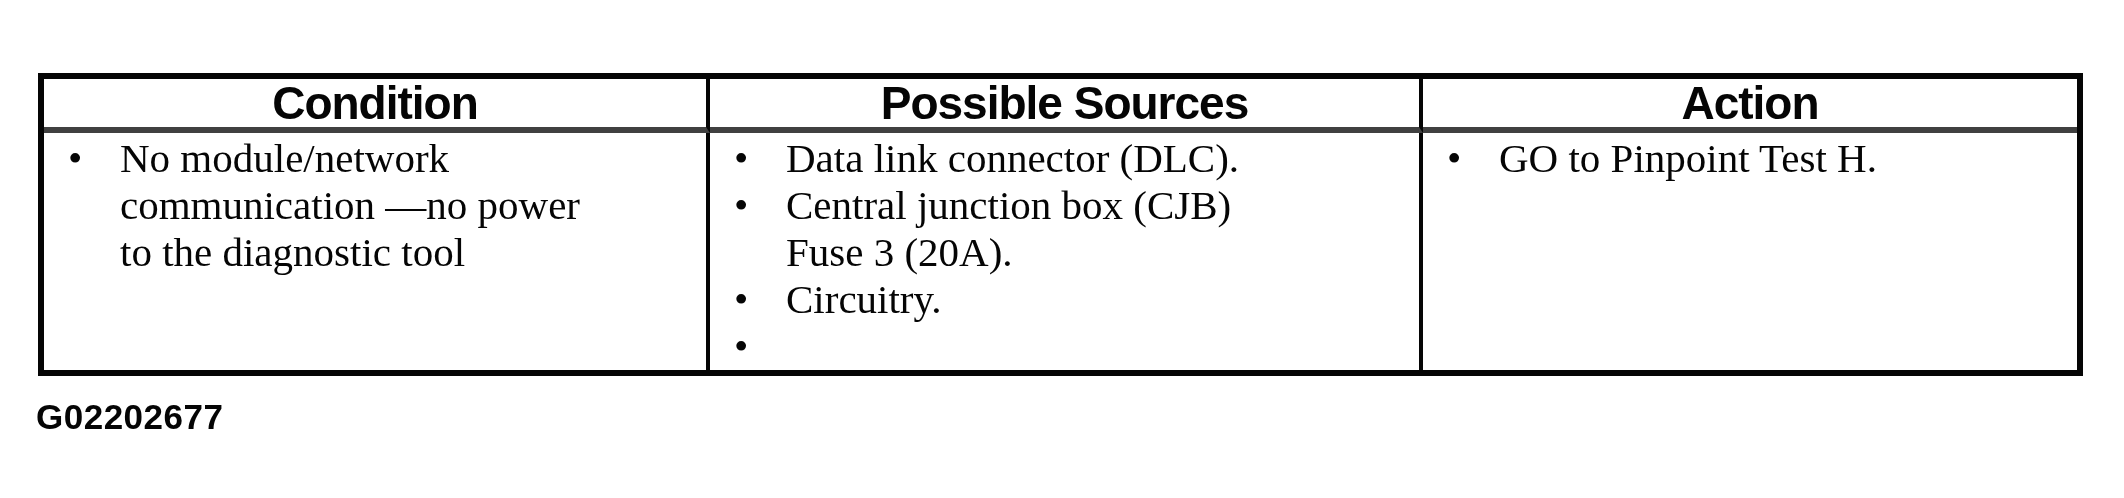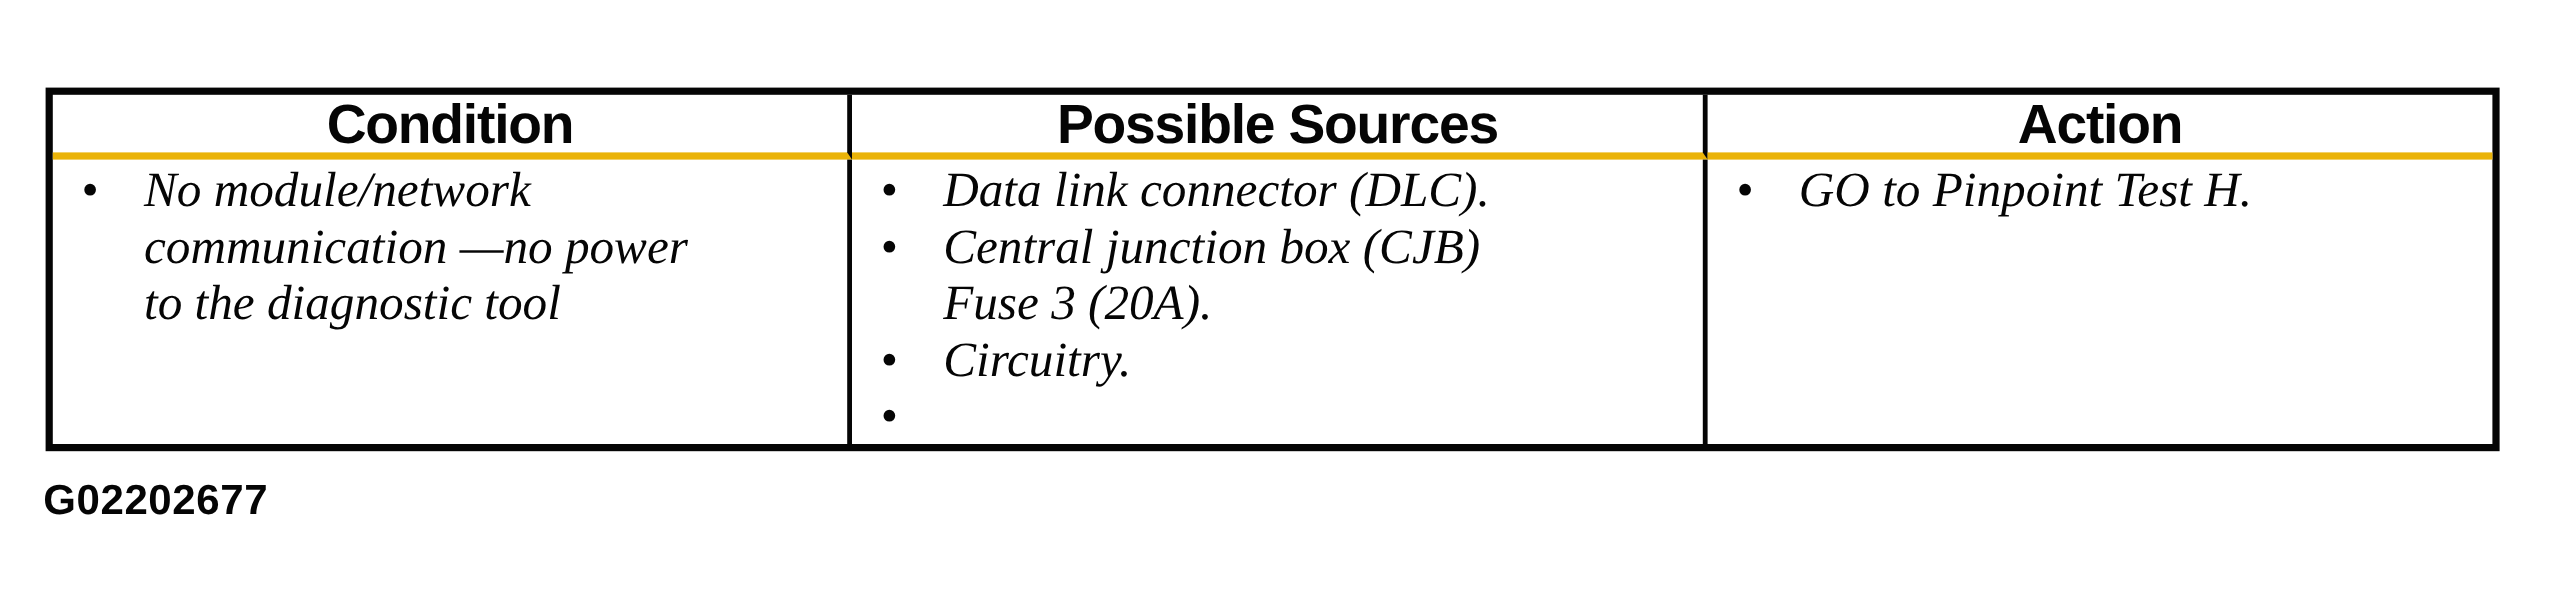--- a/index.html
+++ b/index.html
@@ -30,21 +30,21 @@
   .t-row.body { flex: 1; }
 
   .cell {
     height: 100%;
   }
   .cell.c1 { width: 666px; border-right: 4px solid #050505; }
   .cell.c2 { width: 713px; border-right: 4px solid #050505; }
   .cell.c3 { flex: 1; }
 
   .header .cell {
-    border-bottom: 6px solid #eab308;
+    border-bottom: 6px solid #404040;
     display: flex;
     align-items: center;
     justify-content: center;
     font-family: "Liberation Sans", sans-serif;
     font-weight: bold;
     font-size: 46px;
     letter-spacing: -1px;
     line-height: 1;
   }
   
@@ -64,21 +64,20 @@
     flex: 0 0 56px;
     width: 56px;
     font-size: 41px;
     line-height: 47px;
     padding-left: 4px;
   }
   .li-text {
     white-space: pre-line;
     font-size: 41px;
     line-height: 47px;
-    font-style: italic;
   }
 
   .figure-code {
     position: absolute;
     left: 36px;
     top: 397px;
     font-family: "Liberation Sans", sans-serif;
     font-weight: bold;
     font-size: 35px;
     letter-spacing: 0.5px;

